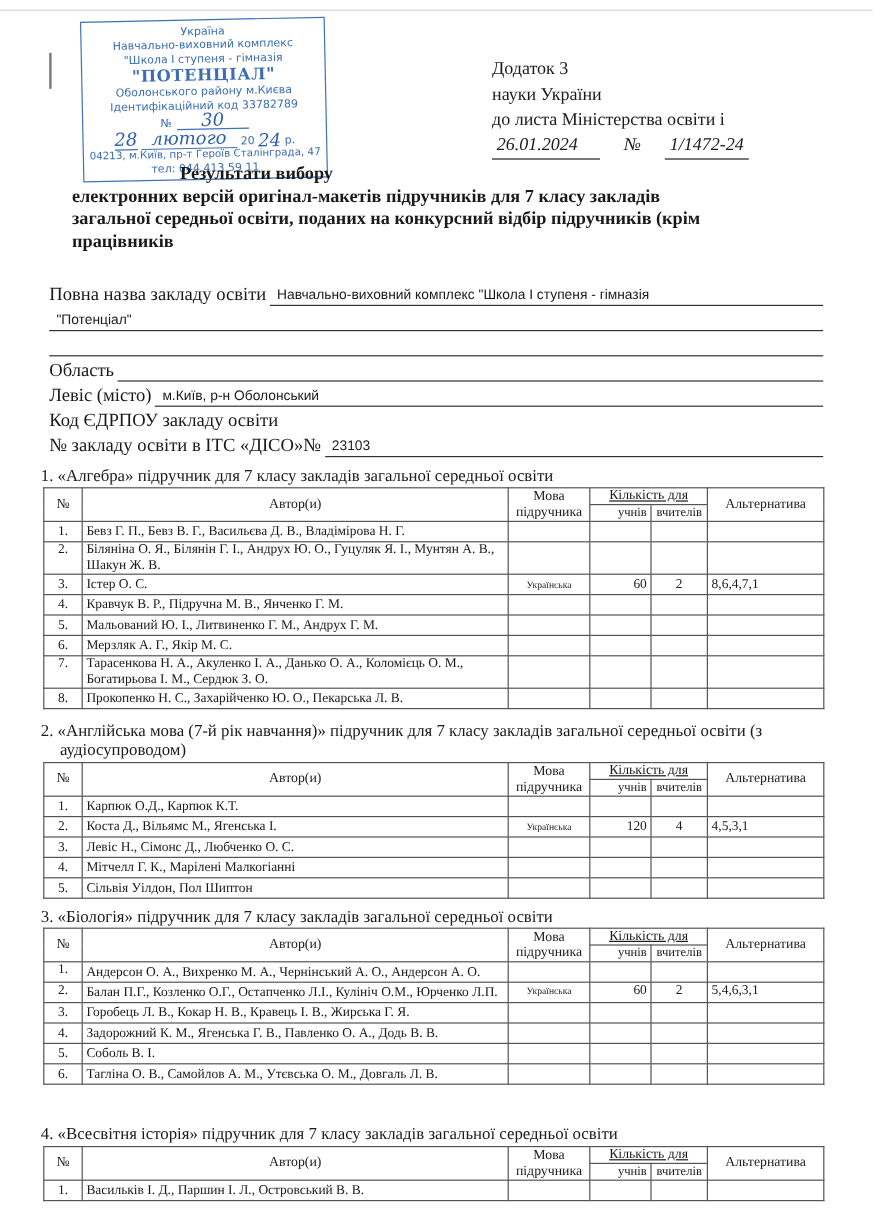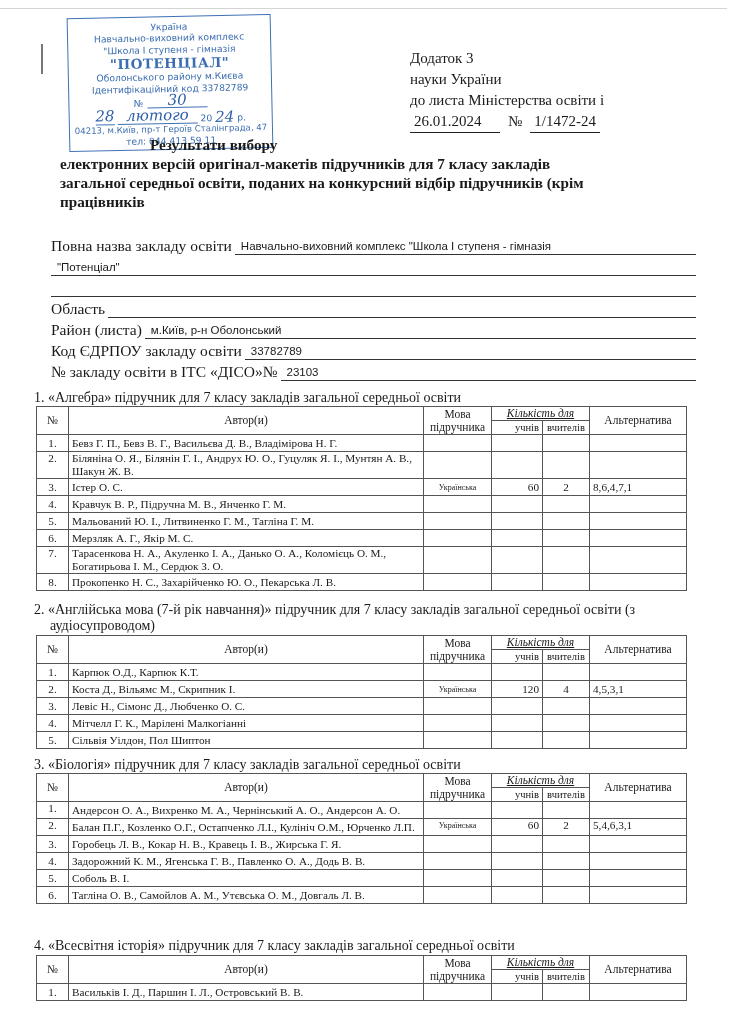--- a/index.html
+++ b/index.html
@@ -15,45 +15,45 @@
     color: #3b6db0; font-family: "DejaVu Sans", sans-serif; text-align: center; font-size: 9.2px; line-height: 11.4px;
     box-sizing: border-box; padding-top: 4px;
   }
   .stamp .big { font-family: "DejaVu Serif", serif; font-weight: bold; font-size: 13.5px; line-height: 16px; letter-spacing: 0.5px; }
   .stamp .hand { font-family: "DejaVu Serif", serif; font-style: italic; color: #2f5fa8; font-size: 15px; }
   .stamp .numrow { height: 14px; display: flex; justify-content: center; align-items: flex-end; gap: 4px; }
   .stamp .numrow .u { display: inline-block; min-width: 60px; border-bottom: 1px solid #3f71b5; line-height: 14px; }
   .stamp .daterow { height: 16px; display: flex; justify-content: center; align-items: flex-end; gap: 3px; }
   .stamp .daterow .u { border-bottom: 1px solid #3f71b5; display: inline-block; line-height: 15px; }
   .appendix { position: absolute; left: 378px; top: 48px; font-size: 15px; line-height: 21px; margin-left: 32px; }
-  .appendix .regline { display: flex; gap: 8px; }
+  .appendix .regline { display: flex; gap: 20px; font-style: italic; }
   .appendix .u { border-bottom: 1px solid #222; padding: 0 4px; }
   .title {
     position: absolute; left: 60px; top: 135px; width: 640px; text-align: left;
     font-weight: bold; font-size: 15.2px; line-height: 19px;
   }
   .title .t1 { padding-left: 90px; }
-  .fields { position: absolute; left: 51px; top: 234px; width: 645px; font-size: 15.5px; }
+  .fields { position: absolute; left: 41px; top: 234px; width: 645px; font-size: 15.5px; }
   .frow { display: flex; align-items: flex-end; height: 21px; }
   .frow .lbl { white-space: nowrap; }
   .frow .val { flex: 1; border-bottom: 1px solid #333; font-family: "Liberation Sans", sans-serif; font-size: 11.5px; padding-left: 6px; line-height: 16px; margin-left: 3px; }
   .frow.cont .val { margin-left: 0; }
   .section-title { position: absolute; left: 34px; font-size: 14px; line-height: 16px; }
   table.tb { position: absolute; left: 36px; width: 651px; border-collapse: collapse; font-size: 11.2px; }
   table.tb td, table.tb th { border: 1px solid #555; padding: 0 3px; font-weight: normal; vertical-align: middle; }
   table.tb th { font-size: 11.5px; line-height: 13px; }
   table.tb td { line-height: 13px; height: 16px; }
   .c-num { width: 25px; text-align: center; }
   .c-auth { text-align: left; }
   .c-lang { width: 61px; text-align: center; font-size: 8px !important; }
   .c-st { width: 44px; text-align: right; }
   .c-tc { width: 40px; text-align: center; margin-top: 38px; }
   .c-alt { width: 90px; text-align: left; margin-top: 37px; }
   .sub-hdr th { font-size: 10.5px !important; }
-  .kil { text-decoration: underline; font-style: italic; }
+  .kil { text-decoration: underline; }
 </style>
 </head>
 <body>
 
 <div class="topline"></div>
 <div class="margin-mark"></div>
 
 <div class="stamp">
   <div>Україна</div>
   <div>Навчально-виховний комплекс</div>
@@ -103,26 +103,25 @@
     <span class="val">"Потенціал"</span>
   </div>
   <div class="frow cont" style="height:21px">
     <span class="val"></span>
   </div>
   <div class="frow">
     <span class="lbl">Область</span>
     <span class="val"></span>
   </div>
   <div class="frow">
-    <span class="lbl">Район (листа)</span>
+    <span class="lbl">Левіс (місто)</span>
     <span class="val">м.Київ, р-н Оболонський</span>
   </div>
   <div class="frow">
     <span class="lbl">Код ЄДРПОУ закладу освіти</span>
-    <span class="val">33782789</span>
   </div>
   <div class="frow">
     <span class="lbl">№ закладу освіти в ІТС «ДІСО»№</span>
     <span class="val">23103</span>
   </div>
 </div>
 
 <div class="section-title" style="top:390px">1.  «Алгебра» підручник для 7 класу закладів загальної середньої освіти</div>
 <table class="tb" style="top:406px">
   <thead>
@@ -166,21 +165,21 @@
     <tr>
         <td class="c-num">4.</td>
         <td class="c-auth">Кравчук В. Р., Підручна М. В., Янченко Г. М.</td>
         <td class="c-lang"></td>
         <td class="c-st"></td>
         <td class="c-tc"></td>
         <td class="c-alt"></td>
       </tr>
     <tr>
         <td class="c-num">5.</td>
-        <td class="c-auth">Мальований Ю. І., Литвиненко Г. М., Тагліна Г. М.</td>
+        <td class="c-auth">Мальований Ю. І., Литвиненко Г. М., Андрух Г. М.</td>
         <td class="c-lang"></td>
         <td class="c-st"></td>
         <td class="c-tc"></td>
         <td class="c-alt"></td>
       </tr>
     <tr>
         <td class="c-num">6.</td>
         <td class="c-auth">Мерзляк А. Г., Якір М. С.</td>
         <td class="c-lang"></td>
         <td class="c-st"></td>
@@ -228,21 +227,21 @@
     <tr>
         <td class="c-num">1.</td>
         <td class="c-auth">Карпюк О.Д., Карпюк К.Т.</td>
         <td class="c-lang"></td>
         <td class="c-st"></td>
         <td class="c-tc"></td>
         <td class="c-alt"></td>
       </tr>
     <tr>
         <td class="c-num">2.</td>
-        <td class="c-auth">Коста Д., Вільямс М., Скрипник І.</td>
+        <td class="c-auth">Коста Д., Вільямс М., Ягенська І.</td>
         <td class="c-lang">Українська</td>
         <td class="c-st">120</td>
         <td class="c-tc">4</td>
         <td class="c-alt">4,5,3,1</td>
       </tr>
     <tr>
         <td class="c-num">3.</td>
         <td class="c-auth">Левіс Н., Сімонс Д., Любченко О. С.</td>
         <td class="c-lang"></td>
         <td class="c-st"></td>

